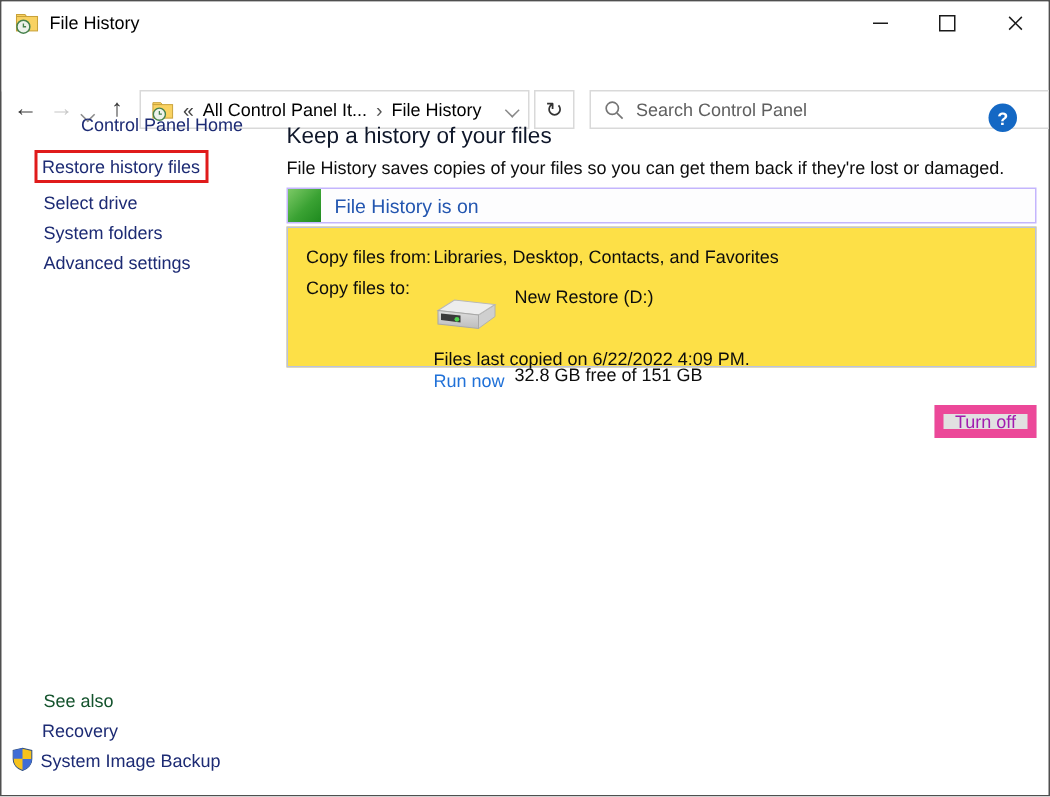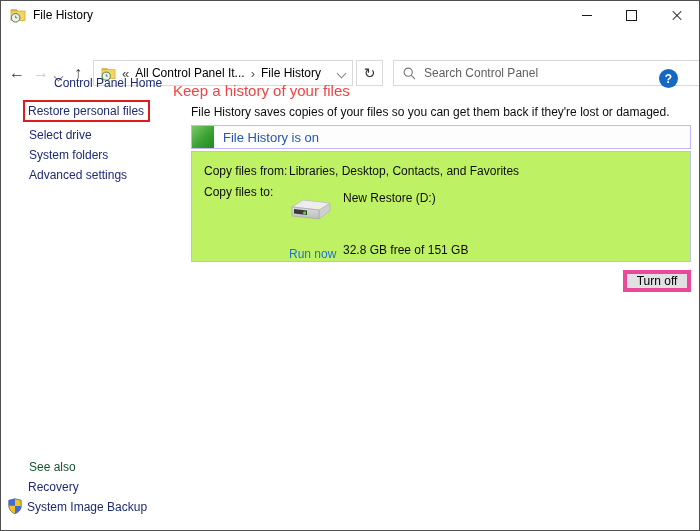--- a/index.html
+++ b/index.html
@@ -49,41 +49,41 @@
 
   
   .side-link{color:#1d2b74;cursor:pointer;font-size:12px;}
   .side-head{color:#14532d;font-size:12px;}
   .task-highlight{left:22px;top:99px;display:inline-flex;align-items:center;
     border:2px solid #e01b1b;height:18px;padding:0 4px 0 3px;}
 
   
   .help-btn{left:658px;top:68px;width:19px;height:19px;border-radius:50%;background:#1468c4;
     color:#fff;font-size:12px;font-weight:bold;display:flex;align-items:center;justify-content:center;cursor:pointer;}
-  .page-heading{left:172px;top:81px;font-size:15px;color:#ef4444;}
+  .page-heading{left:190px;top:81px;font-size:15px;color:#0f172a;}
   .page-desc{left:190px;top:104px;font-size:12px;color:#0d0d0d;}
   .status-banner{left:190px;top:124px;width:500px;height:24px;box-sizing:border-box;
     border:1px solid #c4b5fd;background:#fdfdfe;}
   .status-square{position:absolute;left:0;top:0;bottom:0;width:22px;
     background:linear-gradient(135deg,#7cc966 0%,#3aa233 55%,#1e8a1e 100%);}
   .status-text{position:absolute;left:31px;top:4px;font-size:13px;color:#2356b0;white-space:nowrap;}
-  .detail-panel{left:190px;top:150px;width:500px;height:111px;box-sizing:border-box;
-    border:1px solid #b9c2e0;background:#bef264;}
+  .detail-panel{left:190px;top:150px;width:500px;height:94px;box-sizing:border-box;
+    border:1px solid #b9c2e0;background:#fde047;}
   .detail-panel .abs{font-size:12px;color:#0d0d0d;}
   .lbl-from{left:12px;top:12px;}
   .val-from{left:97px;top:12px;}
   .lbl-to{left:12px;top:33px;}
   .drive-icon{left:97px;top:44px;width:44px;height:28px;}
   .drive-name{left:151px;top:39px;}
   .drive-space{left:151px;top:55px;margin-top:36px;}
   .last-copied{left:97px;top:80px;}
   .run-now{left:97px;top:95px;color:#2071d8 !important;cursor:pointer;text-align:right;}
   .turnoff-btn{left:622px;top:269px;width:68px;height:22px;box-sizing:border-box;
-    background:#e1e1e1;border:4px solid #ec4899;font-family:"Liberation Sans",sans-serif;
-    font-size:12px;color:#000000;display:flex;align-items:center;justify-content:center;cursor:pointer;padding:0;}
+    background:#e1e1e1;border:6px solid #ec4899;font-family:"Liberation Sans",sans-serif;
+    font-size:12px;color:#a21caf;display:flex;align-items:center;justify-content:center;cursor:pointer;padding:0;}
 </style>
 </head>
 <body>
 
 <div class="window">
 
   <div class="titlebar">
     <svg class="abs app-icon" viewBox="0 0 16 16">
       <path d="M1 4 V2.6 h5.6 l1.1 1.4 Z" fill="#f9d262" stroke="#c9a23a" stroke-width="0.7"></path>
       <rect x="1" y="4" width="14" height="9.6" fill="#f9d262" stroke="#c9a23a" stroke-width="0.7"></rect>
@@ -140,21 +140,21 @@
         <circle cx="5.6" cy="5.6" r="4.4" fill="none" stroke="#767676" stroke-width="1.2"></circle>
         <line x1="9" y1="9" x2="13" y2="13" stroke="#767676" stroke-width="1.2"></line>
       </svg>
       <input type="text" placeholder="Search Control Panel" style="">
     </div>
   </div>
 
   <div class="abs side-link" style="left:28px;top:75px;margin-left:25px;">Control Panel Home</div>
 
   <div class="abs task-highlight">
-    <span class="side-link">Restore personal files</span>
+    <span class="side-link">Restore history files</span>
   </div>
   <div class="abs side-link" style="left:28px;top:127px;">Select drive</div>
   <div class="abs side-link" style="left:28px;top:147px;">System folders</div>
   <div class="abs side-link" style="left:28px;top:167px;">Advanced settings</div>
 
   <div class="abs side-head" style="left:28px;top:459px;">See also</div>
   <div class="abs side-link" style="left:27px;top:479px;">Recovery</div>
   <svg class="abs" style="left:6px;top:497px;" width="16" height="16" viewBox="0 0 16 16">
     <path d="M8 0.8 L14.2 2.3 V7.8 C14.2 11.9 11.2 14.6 8 15.6 C4.8 14.6 1.8 11.9 1.8 7.8 V2.3 Z" fill="#f6c21c" stroke="#32507e" stroke-width="0.7"></path>
     <path d="M8 0.8 L1.8 2.3 V7.8 H8 Z" fill="#3f6cd6"></path>
@@ -188,18 +188,19 @@
       </defs>
       <polygon points="30,14 41,7 41,15 30,23" fill="#cfcfcf" stroke="#aeaeae" stroke-width="0.6"></polygon>
       <polygon points="3,11 14,4 41,7 30,14" fill="#ededed" stroke="#b8b8b8" stroke-width="0.7"></polygon>
       <polygon points="3,11 30,14 30,23 3,20" fill="url(#driveFront)" stroke="#a8a8a8" stroke-width="0.7"></polygon>
       <polygon points="5,13 18,14.4 18,19 5,17.4" fill="#3a3a3a"></polygon>
       <circle cx="15.6" cy="16.9" r="1.6" fill="#4fd24f"></circle>
     </svg>
 
     <div class="abs drive-name">New Restore (D:)</div>
     <div class="abs drive-space">32.8 GB free of 151 GB</div>
+    <div class="abs last-copied">Files last copied on 6/22/2022 4:09 PM.</div>
     <div class="abs run-now">Run now</div>
   </div>
 
   <button class="abs turnoff-btn">Turn off</button>
 
 </div>
 
 </body></html>

